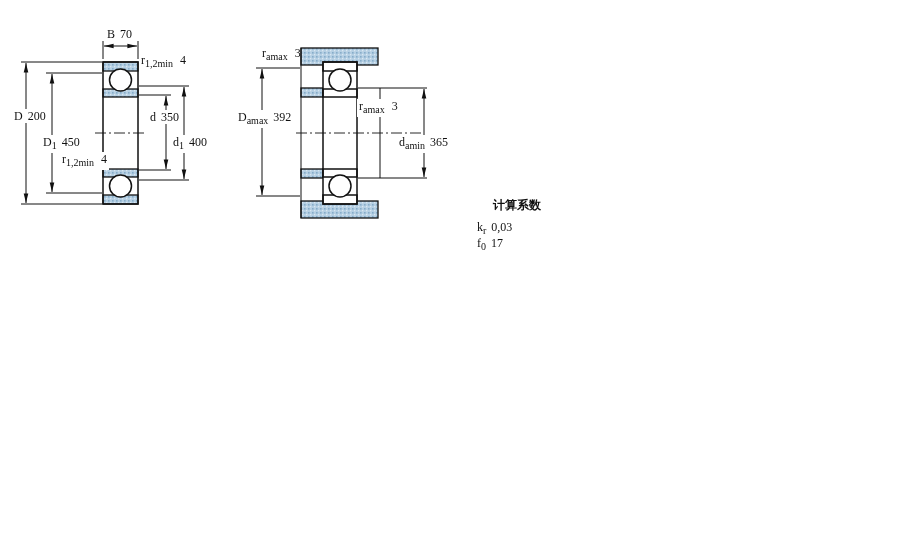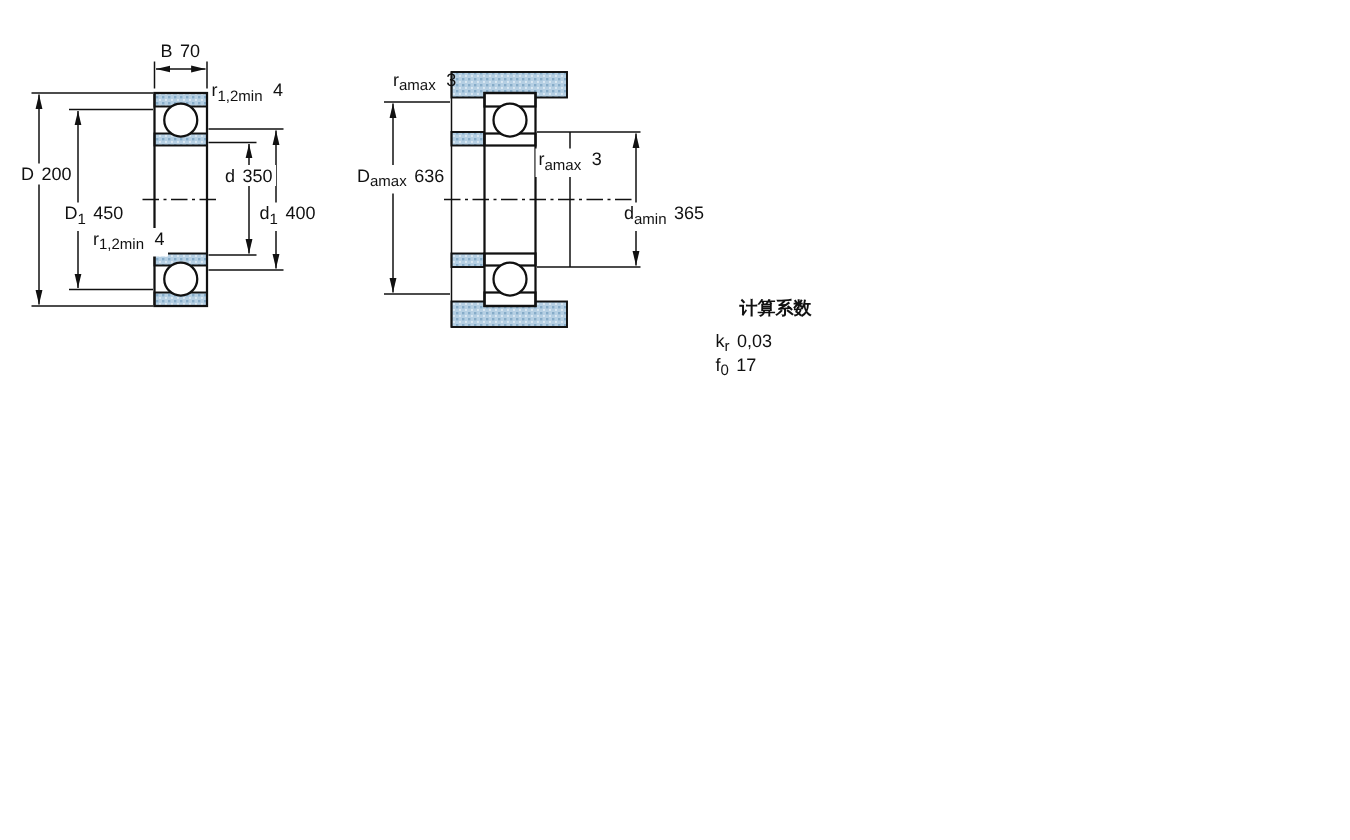--- a/index.html
+++ b/index.html
@@ -1,17 +1,17 @@
 <!DOCTYPE html>
 <html><head>
 <meta charset="utf-8">
 <style>
   html,body{margin:0;padding:0;background:#fff;}
   #stage{position:relative;width:900px;height:560px;background:#ffffff;overflow:hidden;
-         font-family:Liberation Sans, sans-serif;}
+         font-family:Liberation Serif, serif;}
   #drawing{position:absolute;left:0;top:0;}
   .lbl{position:absolute;font-size:12px;line-height:14px;color:#111;white-space:nowrap;z-index:2;}
   .lbl .sub{font-size:10px;vertical-align:-3px;}
   .lbl .val{margin-left:5px;}
   .lbl .val-w{margin-left:7px;}
   .bgw{background:#ffffff;padding:0 2px;}
   .bold{font-weight:bold;}
   .part{stroke:#111;stroke-width:1.5;fill:none;}
   .hatch{fill:url(#hatchp);stroke:#111;stroke-width:1.3;}
   .wface{fill:#ffffff;stroke:#111;stroke-width:1.5;}
@@ -125,25 +125,25 @@
   <span class="lbl bgw" style="left:41px;top:135px"><span>D</span><span class="sub">1</span><span class="val">450</span></span>
 
   <span class="lbl bgw" style="left:60px;top:152px"><span>r</span><span class="sub">1,2min</span><span class="val val-w">4</span></span>
 
   <span class="lbl bgw" style="left:148px;top:110px"><span>d</span><span class="val">350</span></span>
 
   <span class="lbl bgw" style="left:171px;top:135px"><span>d</span><span class="sub">1</span><span class="val">400</span></span>
 
   <span class="lbl" style="left:262px;top:46px"><span>r</span><span class="sub">amax</span><span class="val val-w">3</span></span>
 
-  <span class="lbl bgw" style="left:236px;top:110px"><span>D</span><span class="sub">amax</span><span class="val">636</span></span>
+  <span class="lbl bgw" style="left:236px;top:110px"><span>D</span><span class="sub">amax</span><span class="val">392</span></span>
 
   <span class="lbl bgw" style="left:357px;top:99px"><span>r</span><span class="sub">amax</span><span class="val val-w">3</span></span>
 
-  <span class="lbl bgw" style="left:414px;top:135px"><span>d</span><span class="sub">amin</span><span class="val">365</span></span>
+  <span class="lbl bgw" style="left:397px;top:135px"><span>d</span><span class="sub">amin</span><span class="val">365</span></span>
 
   <div>
     <span class="lbl bold" style="left:493px;top:198px">计算系数</span>
     <span class="lbl" style="left:477px;top:220px"><span>k</span><span class="sub">r</span><span class="val">0,03</span></span>
     <span class="lbl" style="left:477px;top:236px"><span>f</span><span class="sub">0</span><span class="val">17</span></span>
   </div>
 
 </div>
 
 </body></html>

